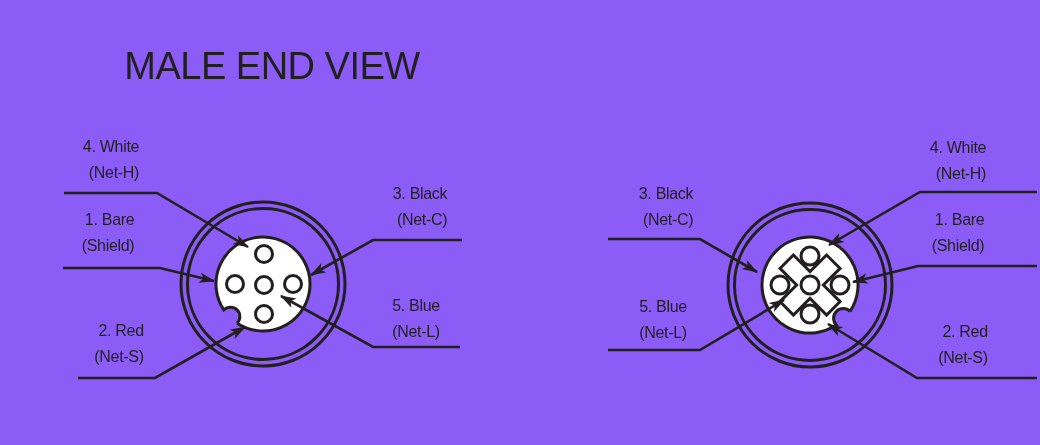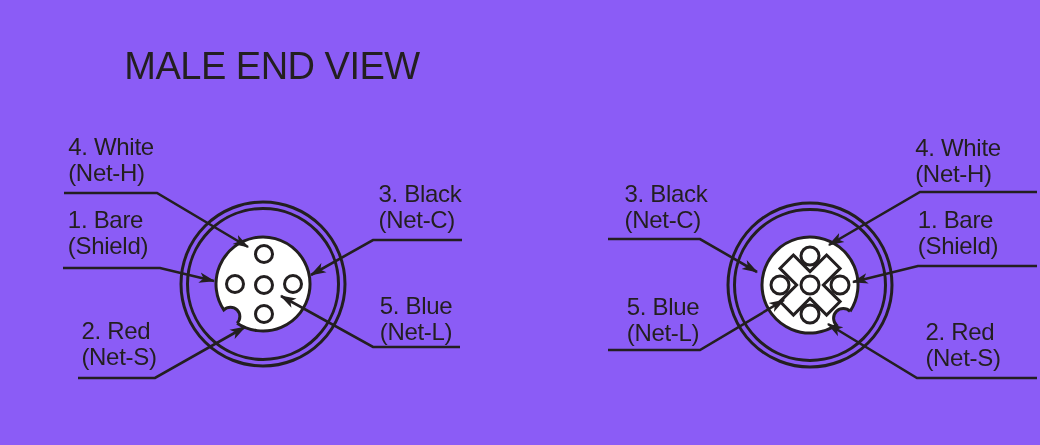--- a/index.html
+++ b/index.html
@@ -44,22 +44,22 @@
     position: absolute;
     transform: translateX(-50%);
     font-size: 38px;
     line-height: 40px;
     letter-spacing: -0.5px;
     white-space: nowrap;
   }
   .pin-label {
     position: absolute;
     transform: translateX(-50%);
-    text-align: left;
-    font-size: 24px;
+    text-align: right;
+    font-size: 16px;
     line-height: 26px;
     letter-spacing: -0.3px;
     white-space: nowrap;
   }
 </style>
 </head>
 <body>
 
 <div class="canvas">
 

